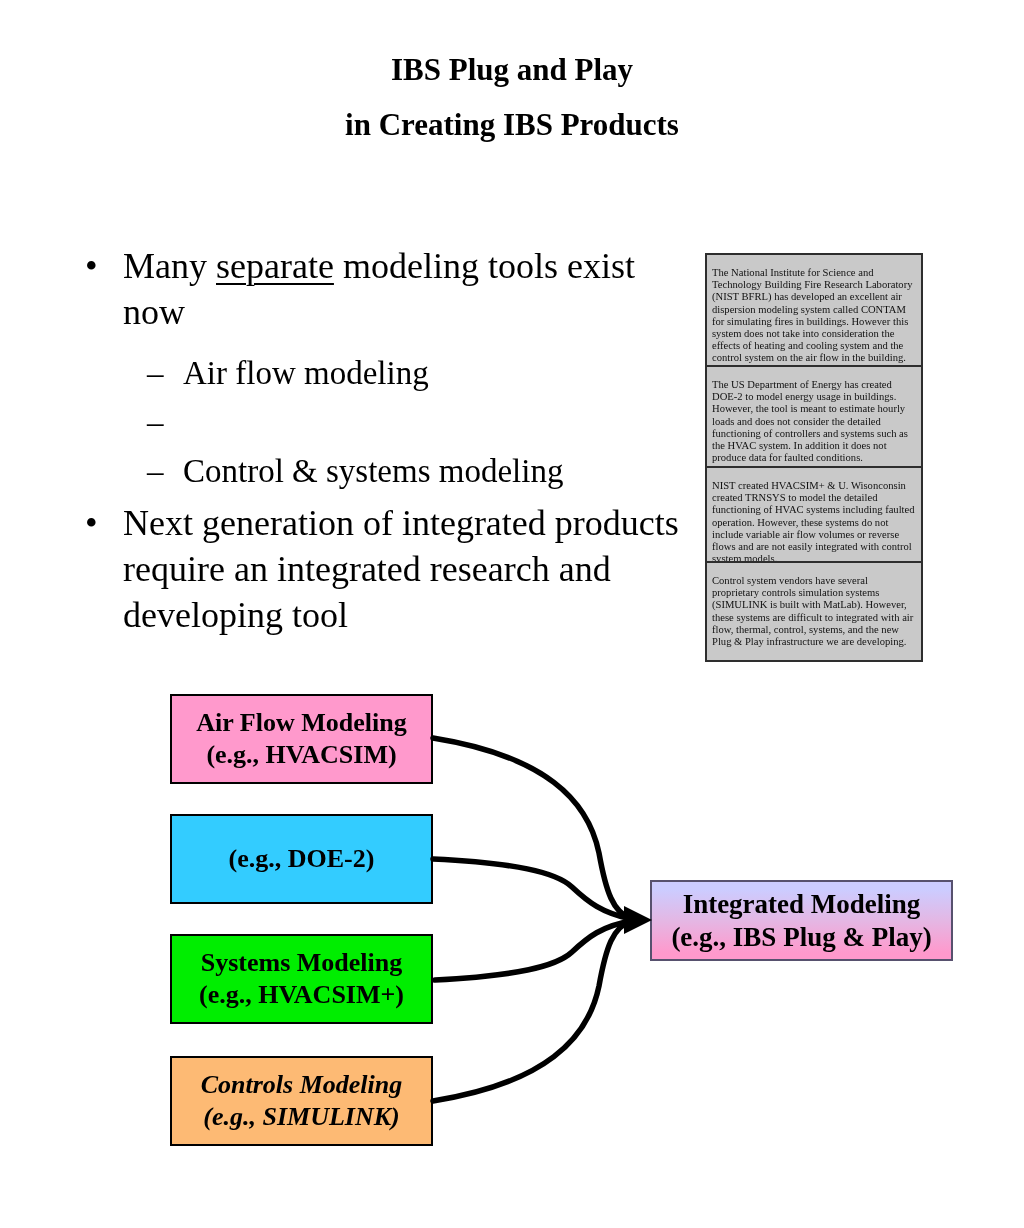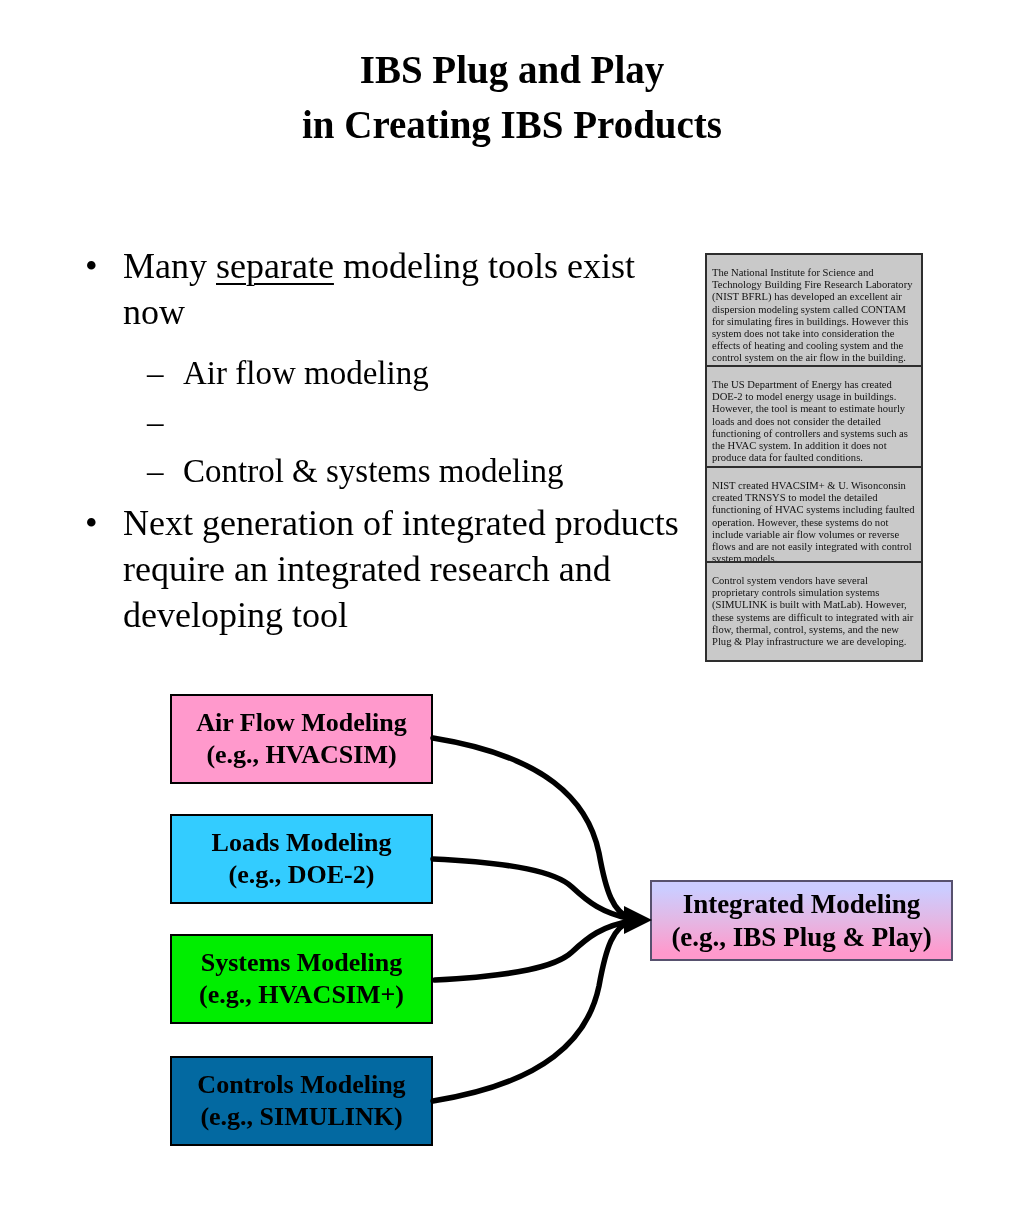--- a/index.html
+++ b/index.html
@@ -9,21 +9,21 @@
     position: relative;
     overflow: hidden;
     font-family: "Liberation Serif", "DejaVu Serif", serif;
     color: #000;
   }
 
   
   .title-block {
     position: absolute; top: 42px; left: 0; width: 1024px;
     text-align: center; font-weight: bold;
-    font-size: 39px; line-height: 55px;
+    font-size: 31px; line-height: 55px;
   }
 
   
   .bullets { position: absolute; left: 85px; top: 243px; width: 625px; }
   .bullet-row { display: flex; font-size: 36px; line-height: 46px; }
   .bullet-marker { flex: 0 0 38px; }
   .bullet-text { width: 560px; }
   .u { text-decoration: underline; text-decoration-thickness: 2px; text-underline-offset: 5px; }
   .sub-list { margin-left: 62px; margin-top: 14px; margin-bottom: 4px; }
   .sub-row { display: flex; font-size: 33px; line-height: 49px; }
@@ -46,21 +46,21 @@
   
   .src-box {
     position: absolute; left: 170px; width: 259px; height: 86px;
     border: 2px solid #000;
     display: flex; flex-direction: column; justify-content: center; align-items: center;
     text-align: center; font-weight: bold; font-size: 26px; line-height: 32px;
   }
   #src-0 { top: 694px; background: #FF99CC; }
   #src-1 { top: 814px; background: #33CCFF; }
   #src-2 { top: 934px; background: #00EE00; }
-  #src-3 { top: 1056px; background: #0369a1; }
+  #src-3 { top: 1056px; background: #fdba74; font-style: italic; }
 
   .target-box {
     position: absolute; left: 650px; top: 880px; width: 299px; height: 77px;
     border: 2px solid #57516e;
     background: linear-gradient(180deg, #CCCCFF 10%, #e4b7e4 50%, #FF99CC 92%);
     display: flex; flex-direction: column; justify-content: center; align-items: center;
     text-align: left; font-weight: bold; font-size: 27px; line-height: 33px;
   }
 
   .arrows-svg {
@@ -105,21 +105,20 @@
 <div class="note" id="note-0">The National Institute for Science and Technology Building Fire Research Laboratory (NIST BFRL) has developed an excellent air dispersion modeling system called CONTAM for simulating fires in buildings. However this system does not take into consideration the effects of heating and cooling system and the control system on the air flow in the building.</div>
 <div class="note" id="note-1">The US Department of Energy has created DOE-2 to model energy usage in buildings.  However, the tool is meant to estimate hourly loads and does not consider the detailed functioning of controllers and systems such as the HVAC system.  In addition it does not produce data for faulted conditions.</div>
 <div class="note" id="note-2">NIST created HVACSIM+ &amp; U. Wisonconsin created TRNSYS to model the detailed functioning of HVAC systems including faulted operation.  However, these systems do not include variable air flow volumes or reverse flows  and are not easily integrated with control system models.</div>
 <div class="note" id="note-3">Control system vendors have several proprietary controls simulation systems (SIMULINK is built with MatLab).  However, these systems are difficult to integrated with air flow, thermal, control, systems, and the new Plug &amp; Play infrastructure we are developing.</div>
 
 <div class="src-box" id="src-0">
   <div>Air Flow Modeling</div>
   <div>(e.g., HVACSIM)</div>
 </div>
 <div class="src-box" id="src-1">
-  <div>Loads Modeling</div>
   <div>(e.g., DOE-2)</div>
 </div>
 <div class="src-box" id="src-2">
   <div>Systems Modeling</div>
   <div>(e.g., HVACSIM+)</div>
 </div>
 <div class="src-box" id="src-3">
   <div>Controls Modeling</div>
   <div>(e.g., SIMULINK)</div>
 </div>

